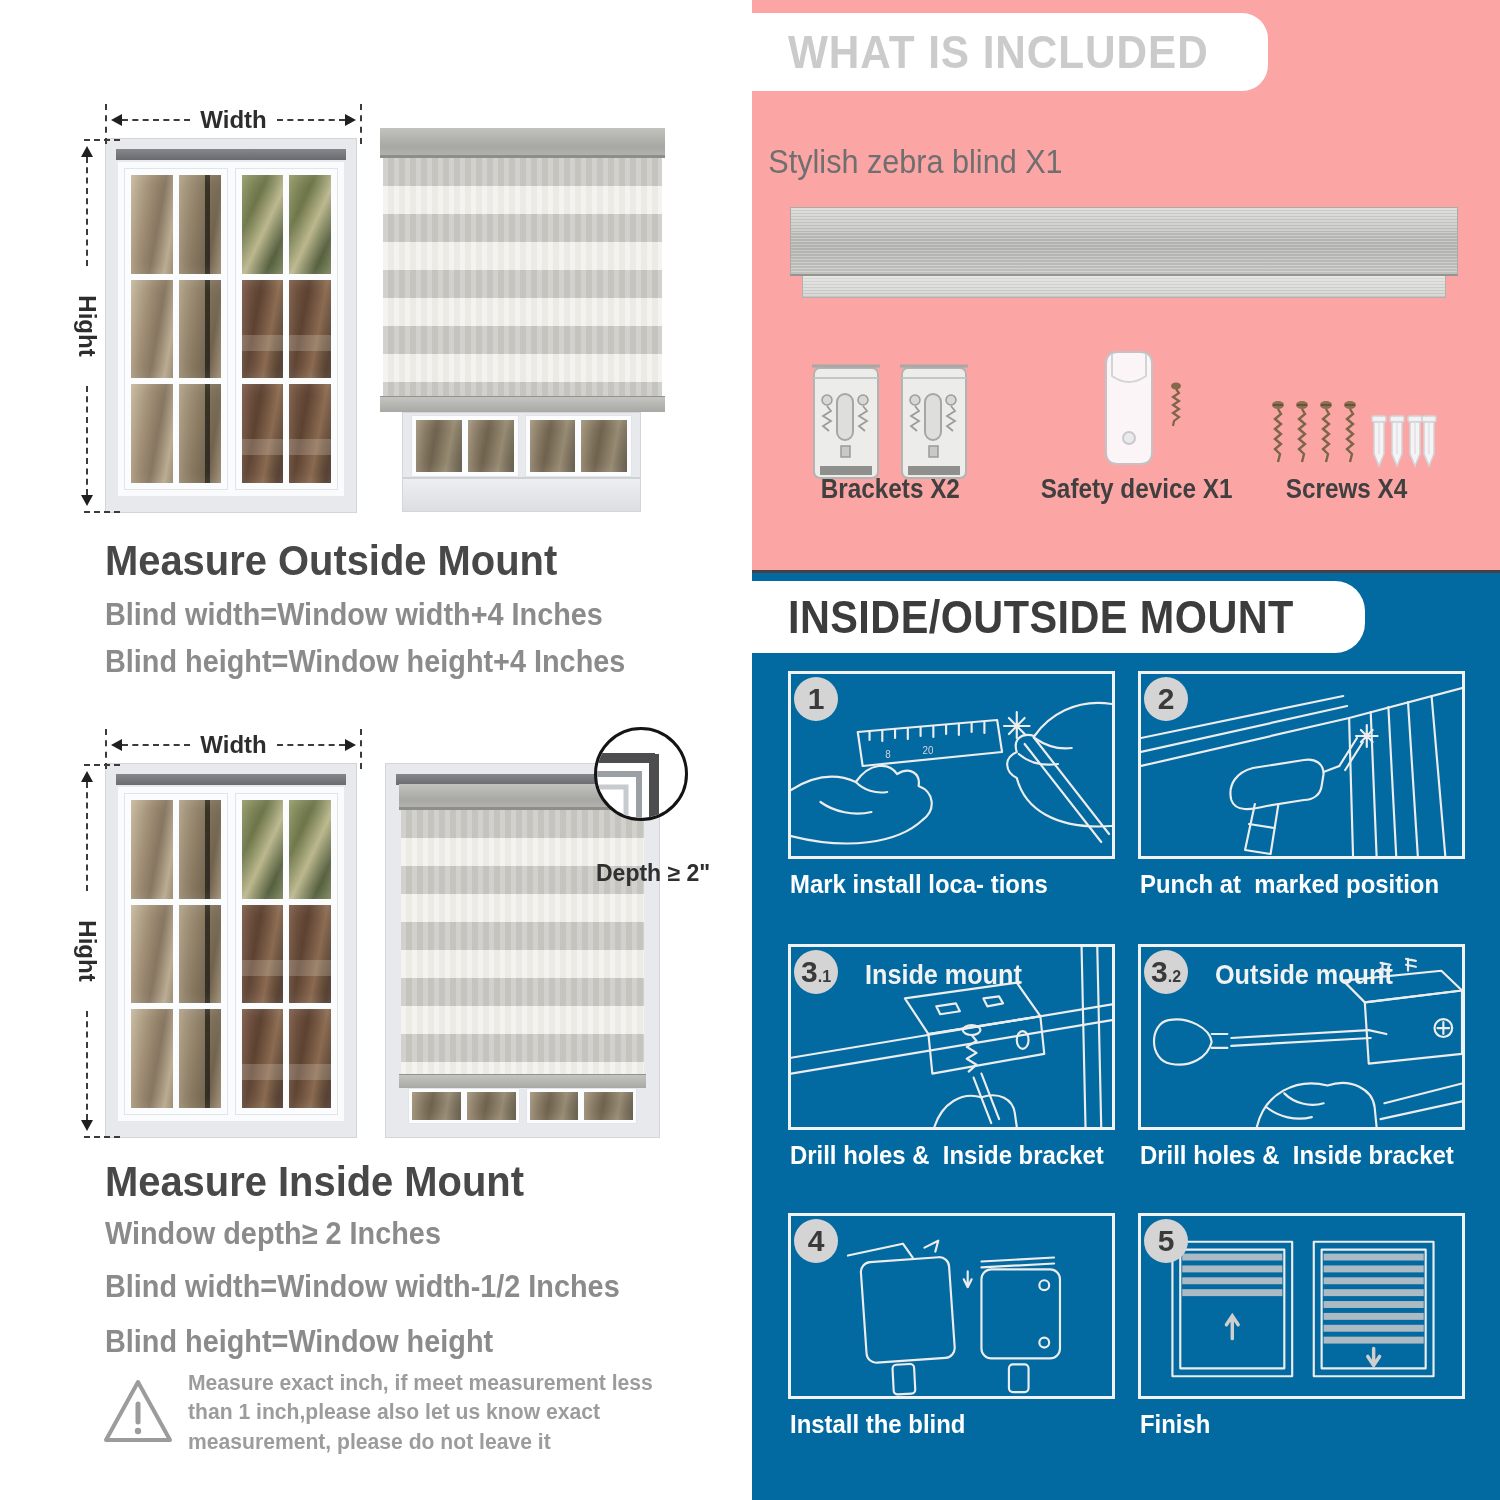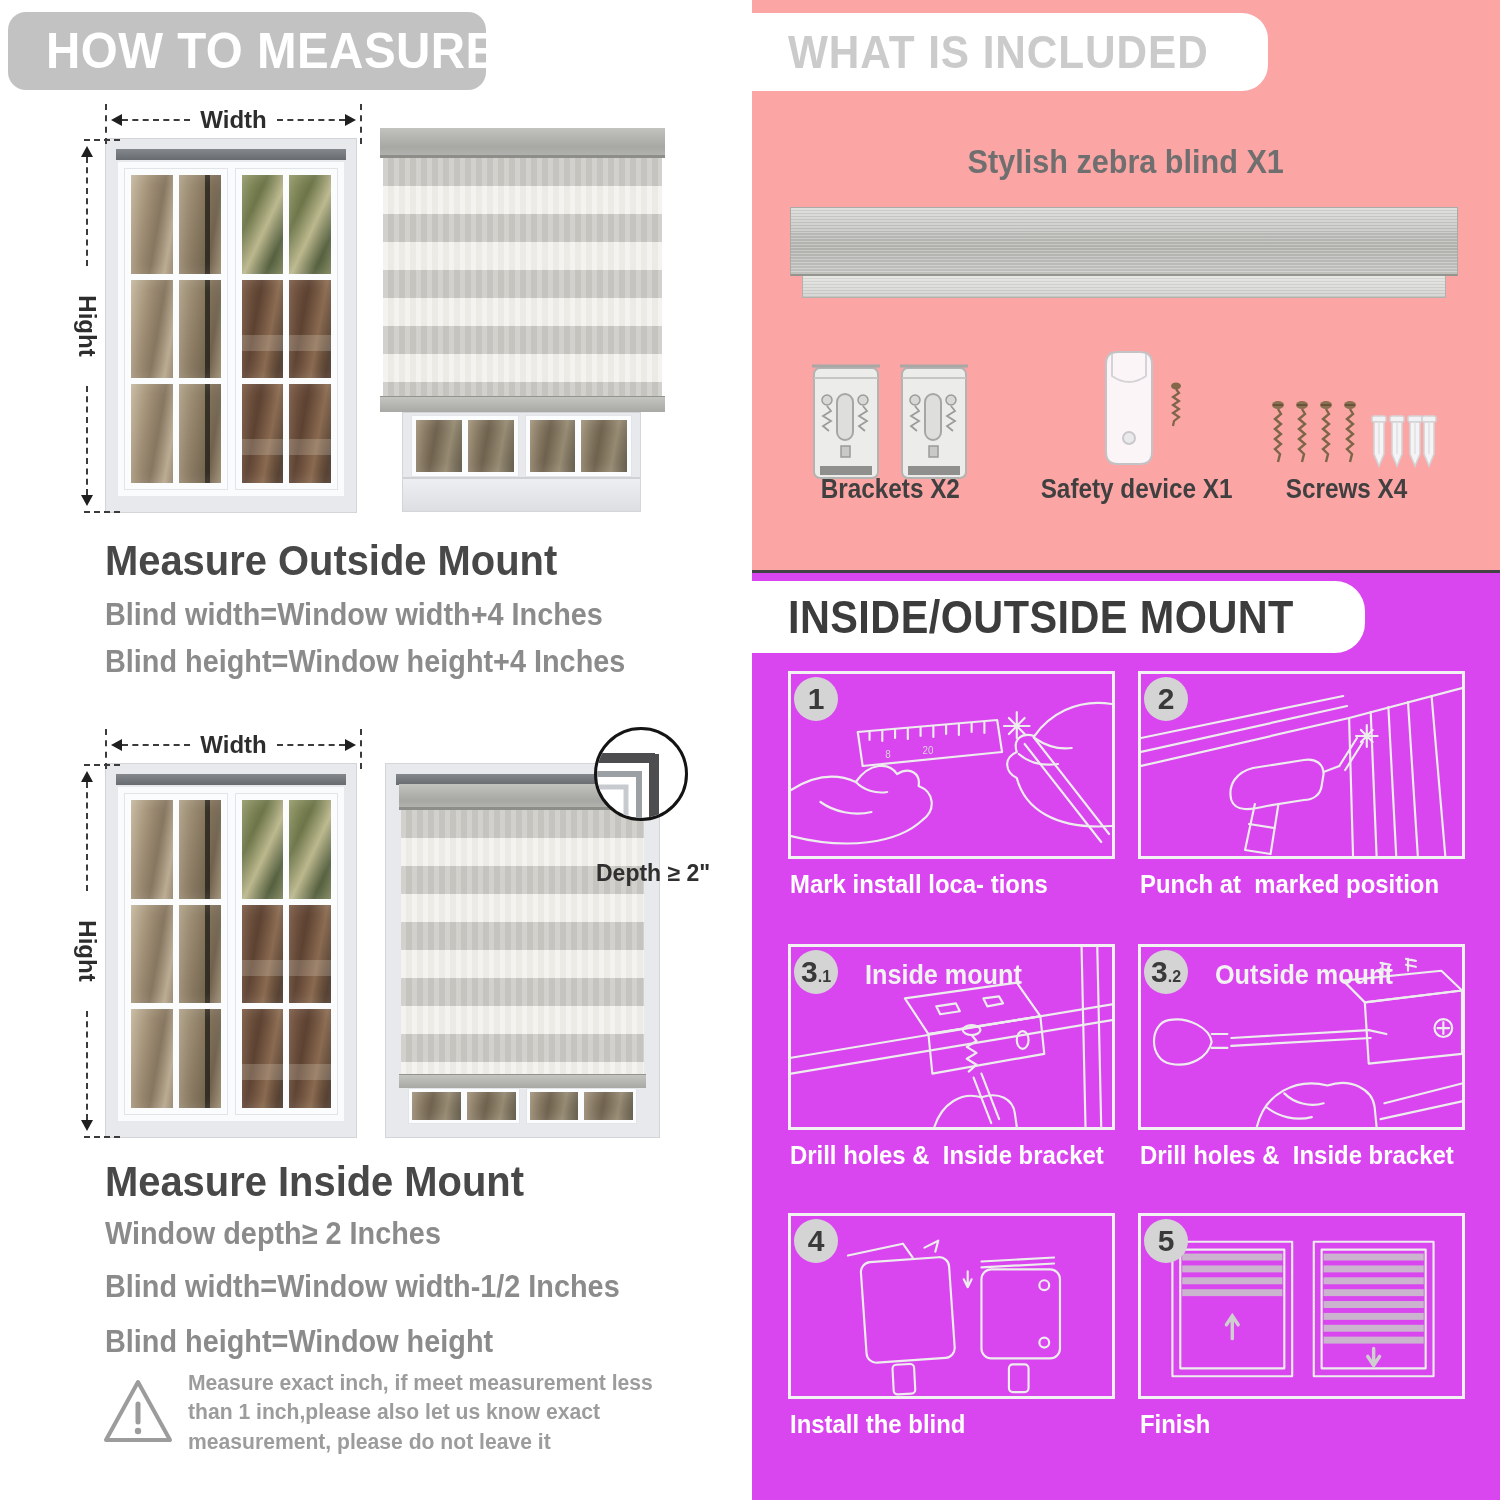--- a/index.html
+++ b/index.html
@@ -10,21 +10,21 @@
   
   .hdr-gray{position:absolute;left:8px;top:12px;width:478px;height:78px;background:#c2c2c2;
             border-radius:18px;display:flex;align-items:center;padding-left:38px;box-sizing:border-box;}
   .hdr-gray span{font-size:50px;font-weight:700;color:#ffffff;transform:scaleX(.95);transform-origin:left;letter-spacing:.5px;white-space:nowrap;}
 
   .sec-included{position:absolute;left:752px;top:0;width:748px;height:570px;background:#fca5a5;}
   .hdr-white-top{position:absolute;left:0;top:13px;width:516px;height:78px;background:#ffffff;
             border-radius:0 26px 26px 0;display:flex;align-items:center;padding-left:36px;box-sizing:border-box;}
   .hdr-white-top span{font-size:46px;font-weight:700;color:#cbcbcb;transform:scaleX(.92);transform-origin:left;letter-spacing:1px;white-space:nowrap;}
 
-  .sec-mount{position:absolute;left:752px;top:570px;width:748px;height:930px;background:#d946ef;border-top:3px solid #434346;box-sizing:border-box;}
+  .sec-mount{position:absolute;left:752px;top:570px;width:748px;height:930px;background:#0369a1;border-top:3px solid #434346;box-sizing:border-box;}
   .hdr-white-dark{position:absolute;left:0;top:8px;width:613px;height:72px;background:#ffffff;
             border-radius:0 30px 30px 0;display:flex;align-items:center;padding-left:36px;box-sizing:border-box;}
   .hdr-white-dark span{font-size:46px;font-weight:700;color:#3c3c3c;transform:scaleX(.9);transform-origin:left;letter-spacing:.5px;white-space:nowrap;}
 
   
   .sec-title{position:absolute;font-size:42px;font-weight:700;color:#484848;transform:scaleX(.95);transform-origin:left;white-space:nowrap;}
   .formula{position:absolute;font-size:31px;font-weight:700;color:#8b8b8b;transform:scaleX(.93);transform-origin:left;white-space:nowrap;}
   .warn-text{position:absolute;font-size:22px;font-weight:700;color:#9c9c9c;line-height:1.34;width:486px;transform:scaleX(.96);transform-origin:left;}
 
   
@@ -66,21 +66,21 @@
   .zb-rail{position:absolute;background:linear-gradient(180deg,#c4c4c1,#a8a8a5);border-top:1px solid #93938e;box-sizing:border-box;}
   .win-part{position:absolute;background:#e7e9ec;border:1px solid #d3d5d8;box-sizing:border-box;}
   .win-part-glass{position:absolute;left:8px;right:8px;top:2px;height:62px;display:flex;gap:6px;}
   .win-part-glass .sash{padding:5px;}
   .win-part-sill{position:absolute;left:0;right:0;bottom:0;height:32px;background:linear-gradient(180deg,#eceef1,#dcdee1);border-top:2px solid #cfd1d4;}
 
   .magnifier{position:absolute;width:88px;height:88px;border-radius:50%;border:3px solid #141414;background:#fff;overflow:hidden;z-index:8;}
   .depth-label{position:absolute;font-size:23px;font-weight:700;color:#2f2f2f;white-space:nowrap;}
 
   
-  .product-label{position:absolute;left:752px;top:142px;width:748px;text-align:center;font-size:34px;font-weight:700;color:#6f6f6f;}
+  .product-label{position:absolute;left:752px;top:142px;width:748px;text-align:left;font-size:34px;font-weight:400;color:#6f6f6f;}
   .product-label span{display:inline-block;transform:scaleX(.9);}
   .cassette{position:absolute;left:790px;top:207px;width:668px;height:91px;}
   .cassette-top{position:absolute;left:0;right:0;top:0;height:69px;
       background:repeating-linear-gradient(180deg,rgba(255,255,255,.22) 0 1.5px,rgba(90,90,85,.08) 1.5px 3px),
                  linear-gradient(180deg,#d7d7d4 0,#c3c3c0 30%,#b7b7b4 60%,#c9c9c6 100%);
       border:1px solid #aaaaa7;border-bottom:2px solid #95958f;box-sizing:border-box;}
   .cassette-lip{position:absolute;left:12px;right:12px;top:69px;height:22px;
       background:repeating-linear-gradient(180deg,rgba(255,255,255,.25) 0 1.5px,rgba(90,90,85,.05) 1.5px 3px),
                  linear-gradient(180deg,#dededb,#c9c9c6);
       border:1px solid #b1b1ae;border-top:none;box-sizing:border-box;}
@@ -96,23 +96,20 @@
   .badge small{font-size:16px;font-weight:700;color:#3a3a3a;margin-top:10px;}
   .panel-label{position:absolute;top:12px;left:74px;font-size:28px;font-weight:700;color:#f2f2f2;transform:scaleX(.9);transform-origin:left;white-space:nowrap;}
   .step-caption{position:absolute;font-size:26px;font-weight:700;color:#ffffff;transform:scaleX(.92);transform-origin:left;white-space:pre;}
   .lineart{stroke:#ededed;stroke-width:2.2;fill:none;stroke-linecap:round;stroke-linejoin:round;}
 </style>
 </head>
 <body>
 
 <div id="canvas">
 
-  <div class="hdr-gray">
-    <span>HOW TO MEASURE</span>
-  </div>
 
   <div class="w-arrow" style="left:105px;top:112px;width:257px;">
     <i class="endtick" style="left:0;"></i>
     <span class="ah left"></span>
     <span class="dash"></span>
     <span class="mlbl">Width</span>
     <span class="dash"></span>
     <span class="ah right"></span>
     <i class="endtick" style="right:0;"></i>
   </div>

